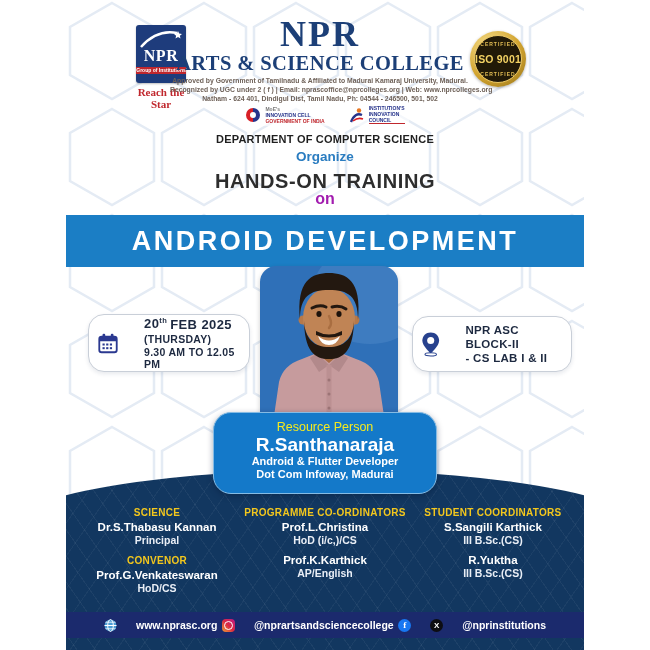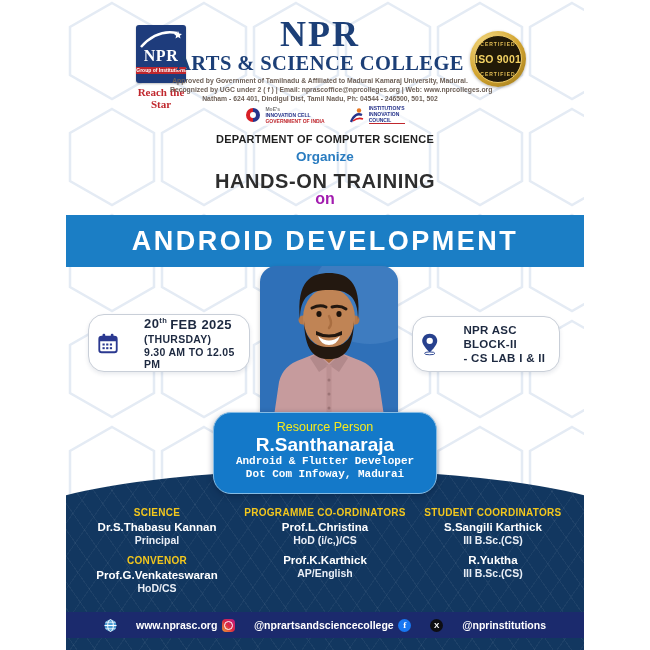--- a/index.html
+++ b/index.html
@@ -43,34 +43,34 @@
   .organize{font-size:13.5px;font-weight:bold;color:#2a7cc0;margin-top:4px;}
   .training{font-size:20px;font-weight:800;color:#2d2d2d;letter-spacing:.6px;margin-top:6px;}
   .onword{font-size:16px;font-weight:800;color:#a21caf;line-height:12px;}
 
   .banner{position:absolute;top:215px;left:0;width:518px;height:52px;background:#1b7ec5;display:flex;align-items:center;justify-content:center;z-index:2;}
   .banner-title{color:#fff;font-weight:800;font-size:27px;letter-spacing:2.5px;}
 
   
   .infobox{position:absolute;background:#fff;border:1.5px solid #c9cfd8;border-radius:16px;display:flex;align-items:center;gap:25px;box-shadow:0 2px 4px rgba(20,40,80,.10);z-index:4;padding:6px 8px;box-sizing:border-box;}
   .datebox{left:22px;top:314px;width:162px;height:58px;}
-  .venuebox{left:346px;top:316px;width:148px;height:56px;}
+  .venuebox{left:346px;top:316px;width:160px;height:56px;}
   .infotext{color:#1d2940;font-weight:bold;text-align:left;}
   .date-l1{font-size:13px;letter-spacing:.4px;}
   .date-sup{font-size:7.5px;vertical-align:super;}
   .date-rest{margin-left:3px;}
   .date-l2,.date-l3{font-size:10.5px;letter-spacing:.3px;margin-top:1px;}
   .venue-l{font-size:11.5px;letter-spacing:.3px;line-height:14px;}
 
   .photo-card{position:absolute;left:194px;top:266px;width:138px;height:150px;border-radius:16px 16px 0 0;overflow:hidden;z-index:3;box-shadow:0 2px 5px rgba(0,0,0,.2);}
 
   .rp-card{position:absolute;left:147px;top:412px;width:224px;height:82px;background:#1479c9;border:1px solid #85bbe4;border-radius:18px;z-index:6;text-align:center;box-sizing:border-box;padding-top:7px;box-shadow:0 2px 6px rgba(0,20,50,.35);}
   .rp-label{color:#f5ea1e;font-weight:normal;font-size:12.5px;}
   .rp-name{color:#fff;font-weight:800;font-size:19px;line-height:21px;}
-  .rp-desig,.rp-org{color:#fff;font-weight:bold;font-size:11px;line-height:13px;font-family:Liberation Mono, monospace;}
+  .rp-desig,.rp-org{color:#fff;font-weight:bold;font-size:11px;line-height:13px;}
 
   
   .dark-section{position:absolute;left:-80px;right:-80px;top:470px;height:260px;z-index:1;
     background-color:#123760;
     background-image:
       repeating-linear-gradient(55deg, rgba(255,255,255,.05) 0 1px, transparent 1px 15px),
       repeating-linear-gradient(-55deg, rgba(255,255,255,.045) 0 1px, transparent 1px 19px);
     border-radius:55% 55% 0 0 / 78px 78px 0 0;}
   .committee{position:absolute;top:507px;left:12px;right:12px;display:flex;z-index:5;text-align:center;color:#fff;}
   .ccol{box-sizing:border-box;padding:0 4px;}

